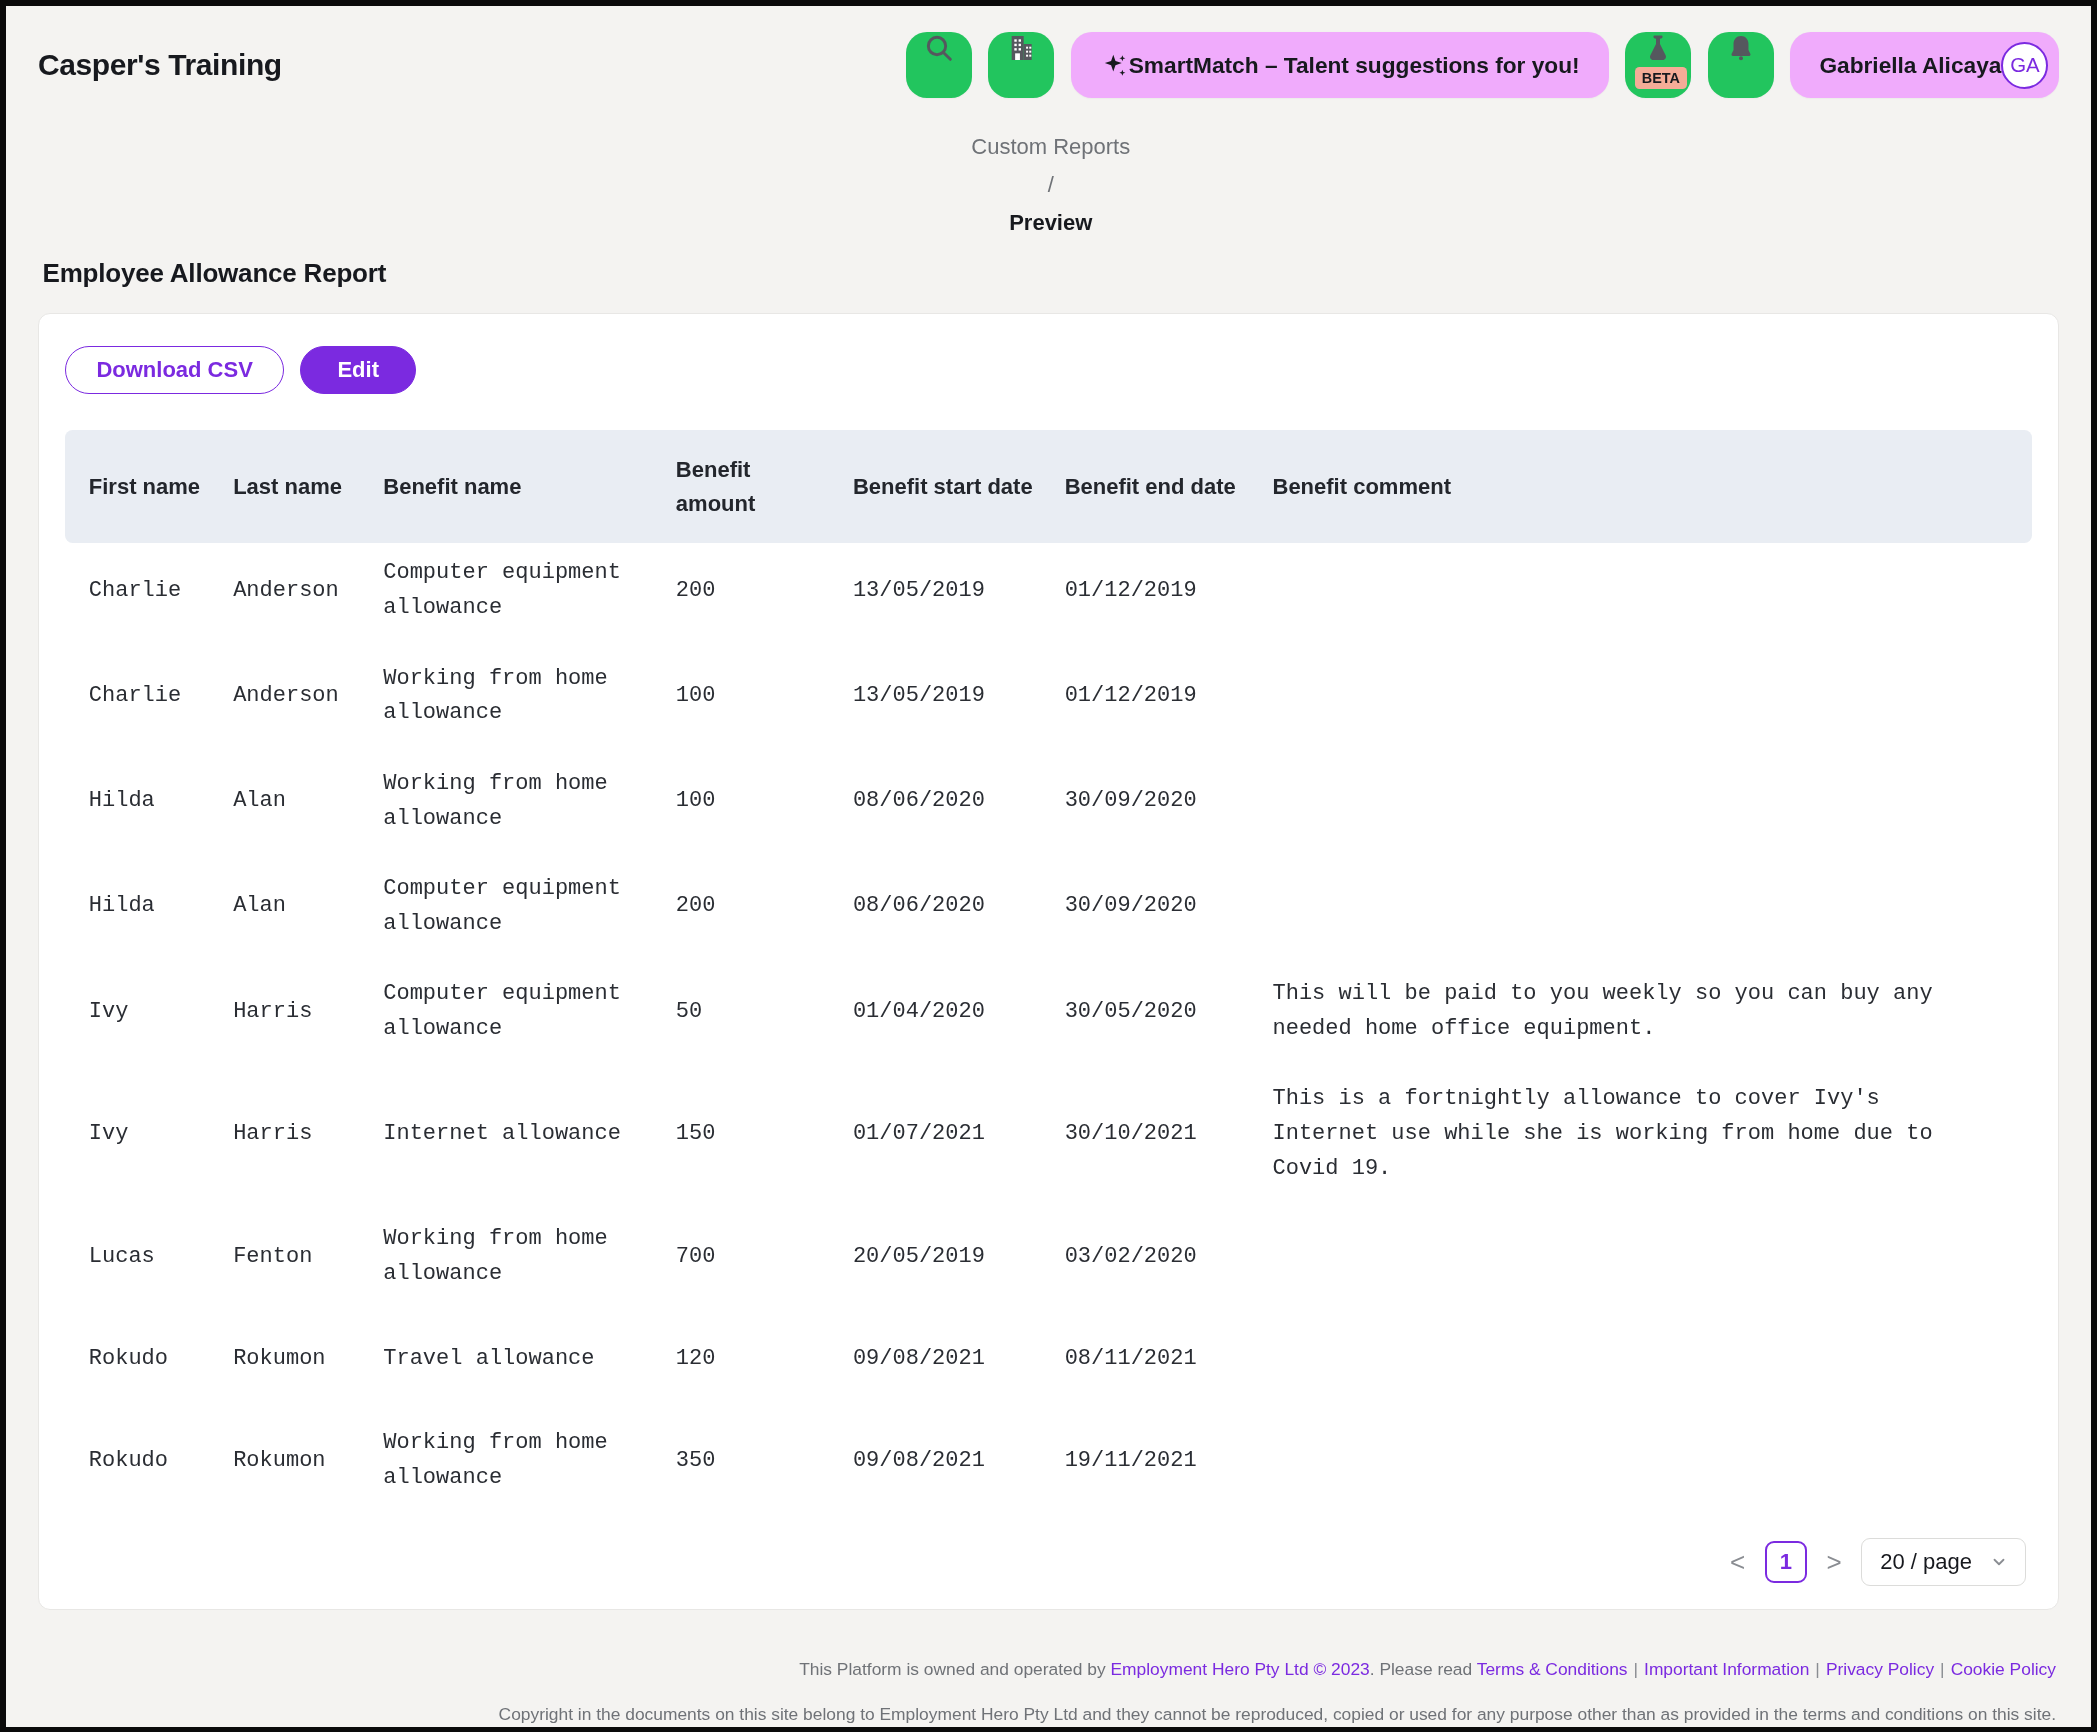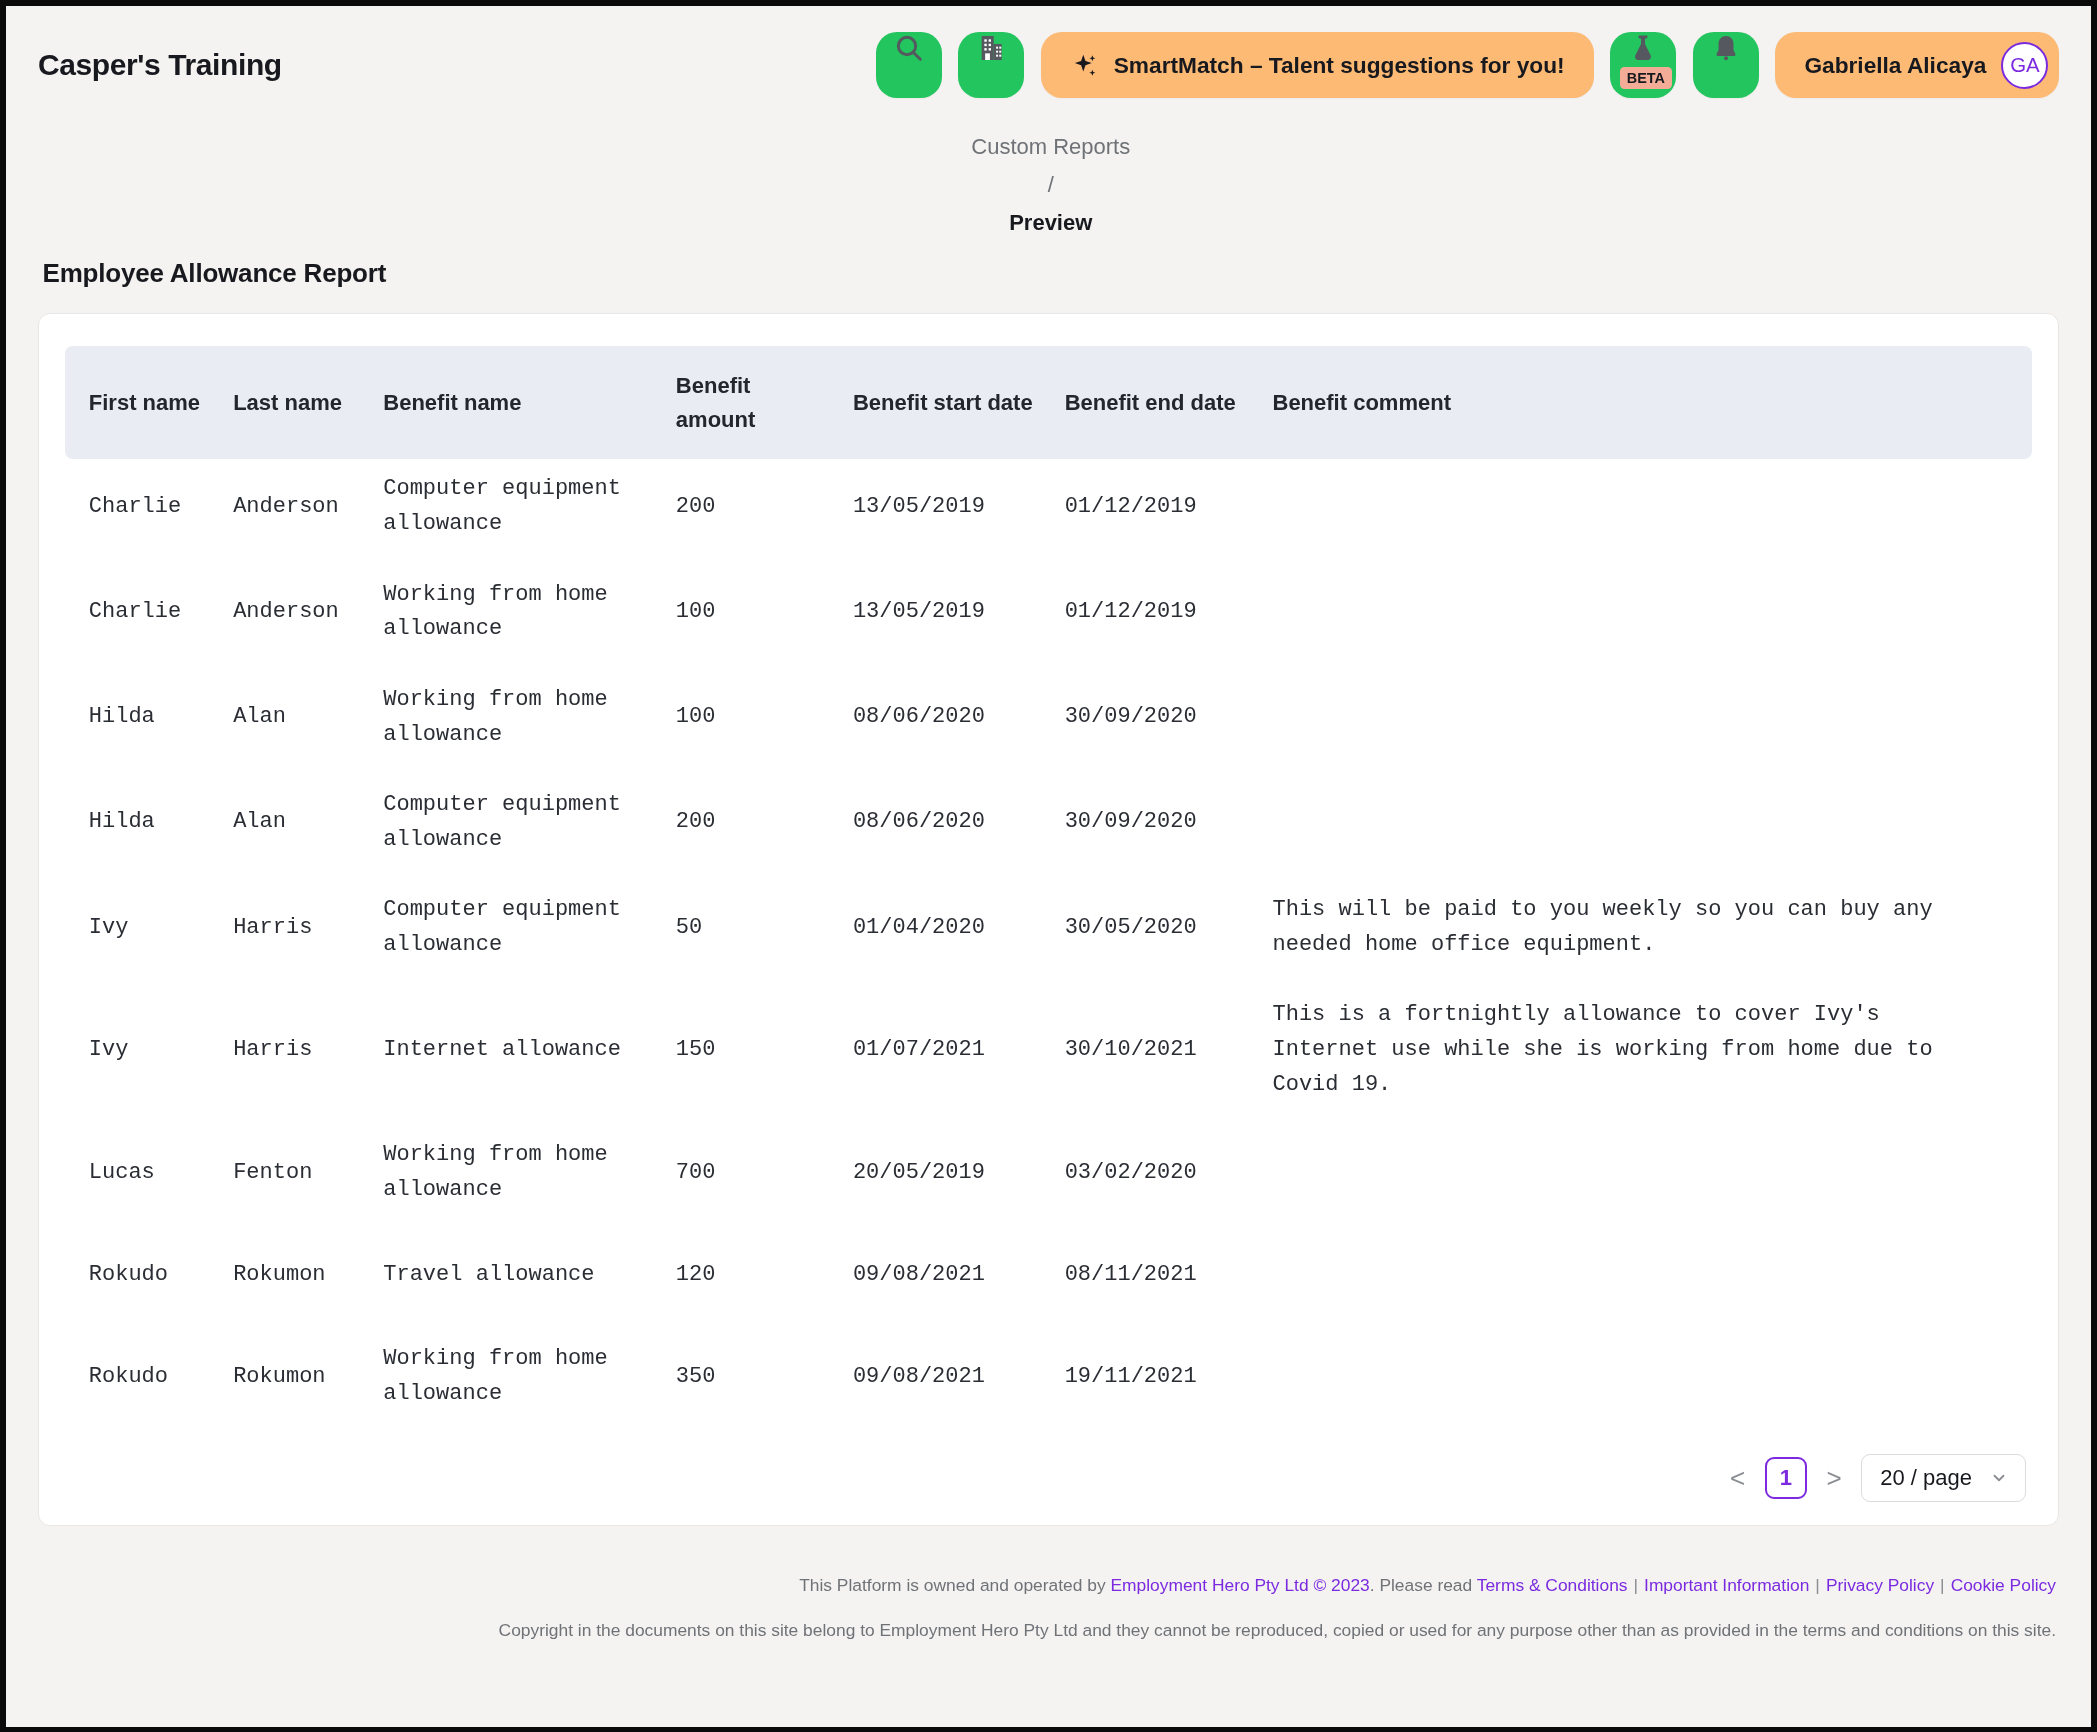--- a/index.html
+++ b/index.html
@@ -17,22 +17,22 @@
   .topbar{ display:flex; align-items:center; justify-content:space-between; height:73px; }
   .org-title{ font-size:30px; font-weight:800; letter-spacing:-0.4px; color:#17191e; }
   .top-actions{ display:flex; align-items:center; gap:16.6px; }
   .icon-btn{
     width:66px; height:66px; background:#22c55e; border:none; border-radius:21px;
     display:flex; justify-content:center; cursor:pointer; position:relative;
     box-shadow:0 0.8px 1.5px rgba(0,0,0,0.03);
   }
   .icon-btn svg{ width:32px; height:32px; }
   .pill-btn{
-    height:66px; background:#fdba74; border:none; border-radius:21px; cursor:pointer;
-    display:flex; align-items:center; gap:15px; padding:0 29px;
+    height:66px; background:#f0abfc; border:none; border-radius:21px; cursor:pointer;
+    display:flex; align-items:center; padding:0 29px;
     font-family:"Liberation Sans", sans-serif; font-size:22.7px; font-weight:700; color:#17191e;
     box-shadow:0 0.8px 1.5px rgba(0,0,0,0.03);
   }
   .beta{
     position:absolute; right:4.5px; bottom:9px;
     background:#f5ac97; color:#17191e; font-size:14.4px; font-weight:700;
     padding:2.3px 6.8px; border-radius:4.5px; line-height:1.2;
   }
   .user-pill{ padding-right:10.6px; }
   .avatar{
@@ -170,20 +170,24 @@
 
   <nav class="breadcrumb">
     <a>Custom Reports</a>
     <span class="sep">/</span>
     <span class="current">Preview</span>
   </nav>
 
   <h1 class="page-title">Employee Allowance Report</h1>
 
   <section class="card">
+    <div class="toolbar">
+      <button class="btn-outline">Download CSV</button>
+      <button class="btn-filled">Edit</button>
+    </div>
 
     <div class="table">
       <div class="thead">
         <div class="th">First name</div>
         <div class="th">Last name</div>
         <div class="th">Benefit name</div>
         <div class="th">Benefit amount</div>
         <div class="th">Benefit start date</div>
         <div class="th">Benefit end date</div>
         <div class="th">Benefit comment</div>

